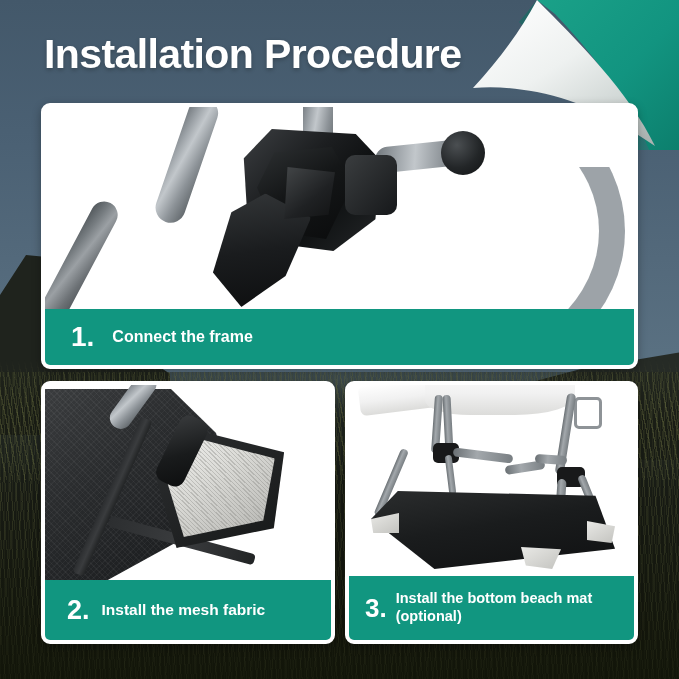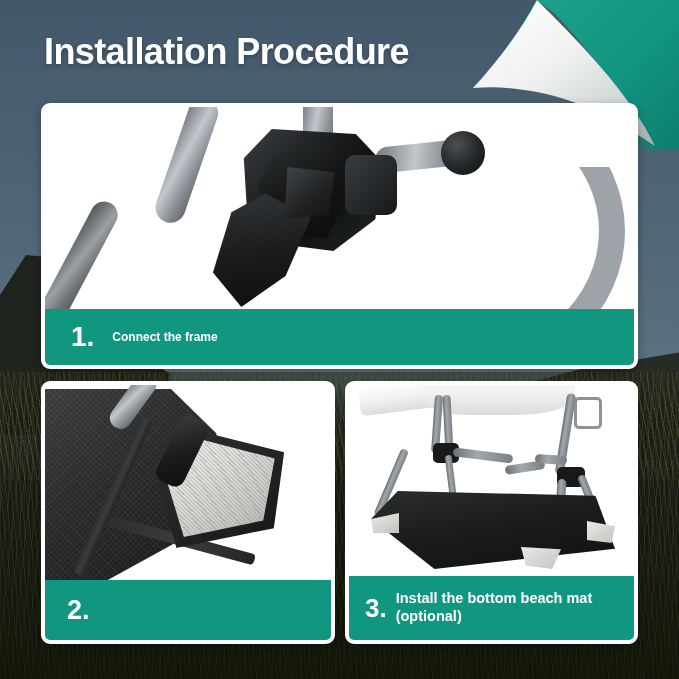--- a/index.html
+++ b/index.html
@@ -46,21 +46,21 @@
   .grass-blade-layer{
     position:absolute; left:0; top:360px; width:679px; height:120px;
     background:repeating-linear-gradient(78deg, rgba(108,112,66,.45) 0px, rgba(108,112,66,.45) 1.2px, transparent 1.2px, transparent 6px);
     mask-image:linear-gradient(180deg, transparent 0%, rgba(0,0,0,.9) 40%, rgba(0,0,0,.6) 100%);
     -webkit-mask-image:linear-gradient(180deg, transparent 0%, rgba(0,0,0,.9) 40%, rgba(0,0,0,.6) 100%);
   }
 
   
   #title {
     position:absolute; left:44px; top:31px;
-    font-size:36px; font-weight:bold; color:#ffffff;
+    font-size:41px; font-weight:bold; color:#ffffff;
     letter-spacing:-0.6px;
     text-shadow:0 2px 4px rgba(0,0,0,.25);
     white-space:nowrap;
   }
 
   
   #curl { position:absolute; right:0; top:0; width:220px; height:150px; }
   #curl svg { display:block; }
   #logo {
     position:absolute; right:14px; top:8px;
@@ -98,21 +98,21 @@
   #cap2 { height:60px; padding-left:22px; }
   #cap3 { height:64px; padding-left:16px; }
   .cap-num {
     font-size:27px; font-weight:bold; line-height:1;
     flex:0 0 auto;
   }
   #cap1 .cap-num { font-size:28px; margin-right:18px; }
   #cap2 .cap-num { font-size:27px; margin-right:12px; }
   #cap3 .cap-num { font-size:26px; margin-right:9px; align-self:center; }
   .cap-text { font-size:15.5px; font-weight:bold; line-height:1.22; }
-  #cap1 .cap-text { font-size:12px; }
+  #cap1 .cap-text { font-size:16px; }
   #cap2 .cap-text { font-size:15.5px; }
   #cap3 .cap-text { font-size:14.5px; }
 
   
   .p1-wrap { position:absolute; inset:0; background:#fff; }
   .tube {
     position:absolute; border-radius:40px;
     background:linear-gradient(100deg,#6e7479 0%,#9aa0a5 22%,#c2c7cb 42%,#8d9398 70%,#5e6468 100%);
   }
   .tube-dark {
@@ -259,20 +259,21 @@
 
       <div class="patch" style="left:120px; top:46px; width:112px; height:104px; transform:rotate(-6deg); clip-path:polygon(26% 2%, 100% 32%, 84% 90%, 12% 98%, 2% 42%);"></div>
       <div class="patch-tex" style="left:120px; top:46px; width:112px; height:104px; transform:rotate(-6deg); clip-path:polygon(26% 2%, 100% 32%, 84% 90%, 12% 98%, 2% 42%);"></div>
 
       <div class="tube" style="left:96px; top:-10px; width:22px; height:64px; transform:rotate(36deg); transform-origin:50% 0;"></div>
       <div style="position:absolute; left:122px; top:30px; width:30px; height:72px; background:linear-gradient(140deg,#3a3c3e 0%,#191b1c 55%,#0d0e0f 100%); border-radius:10px; transform:rotate(26deg);"></div>
     </div>
   </div>
   <div class="caption" id="cap2">
     <span class="cap-num">2.</span>
+    <span class="cap-text">Install the mesh fabric</span>
   </div>
 </div>
 
 <div class="card" id="card3">
   <div class="photo" id="photo3">
     <div class="p3-wrap">
 
       <div class="chair-fabric" style="left:10px; top:-6px; width:120px; height:30px; border-radius:6px; transform:rotate(-7deg);"></div>
       <div class="chair-fabric" style="left:76px; top:-18px; width:150px; height:48px; border-radius:0 0 40% 30%;"></div>
 

